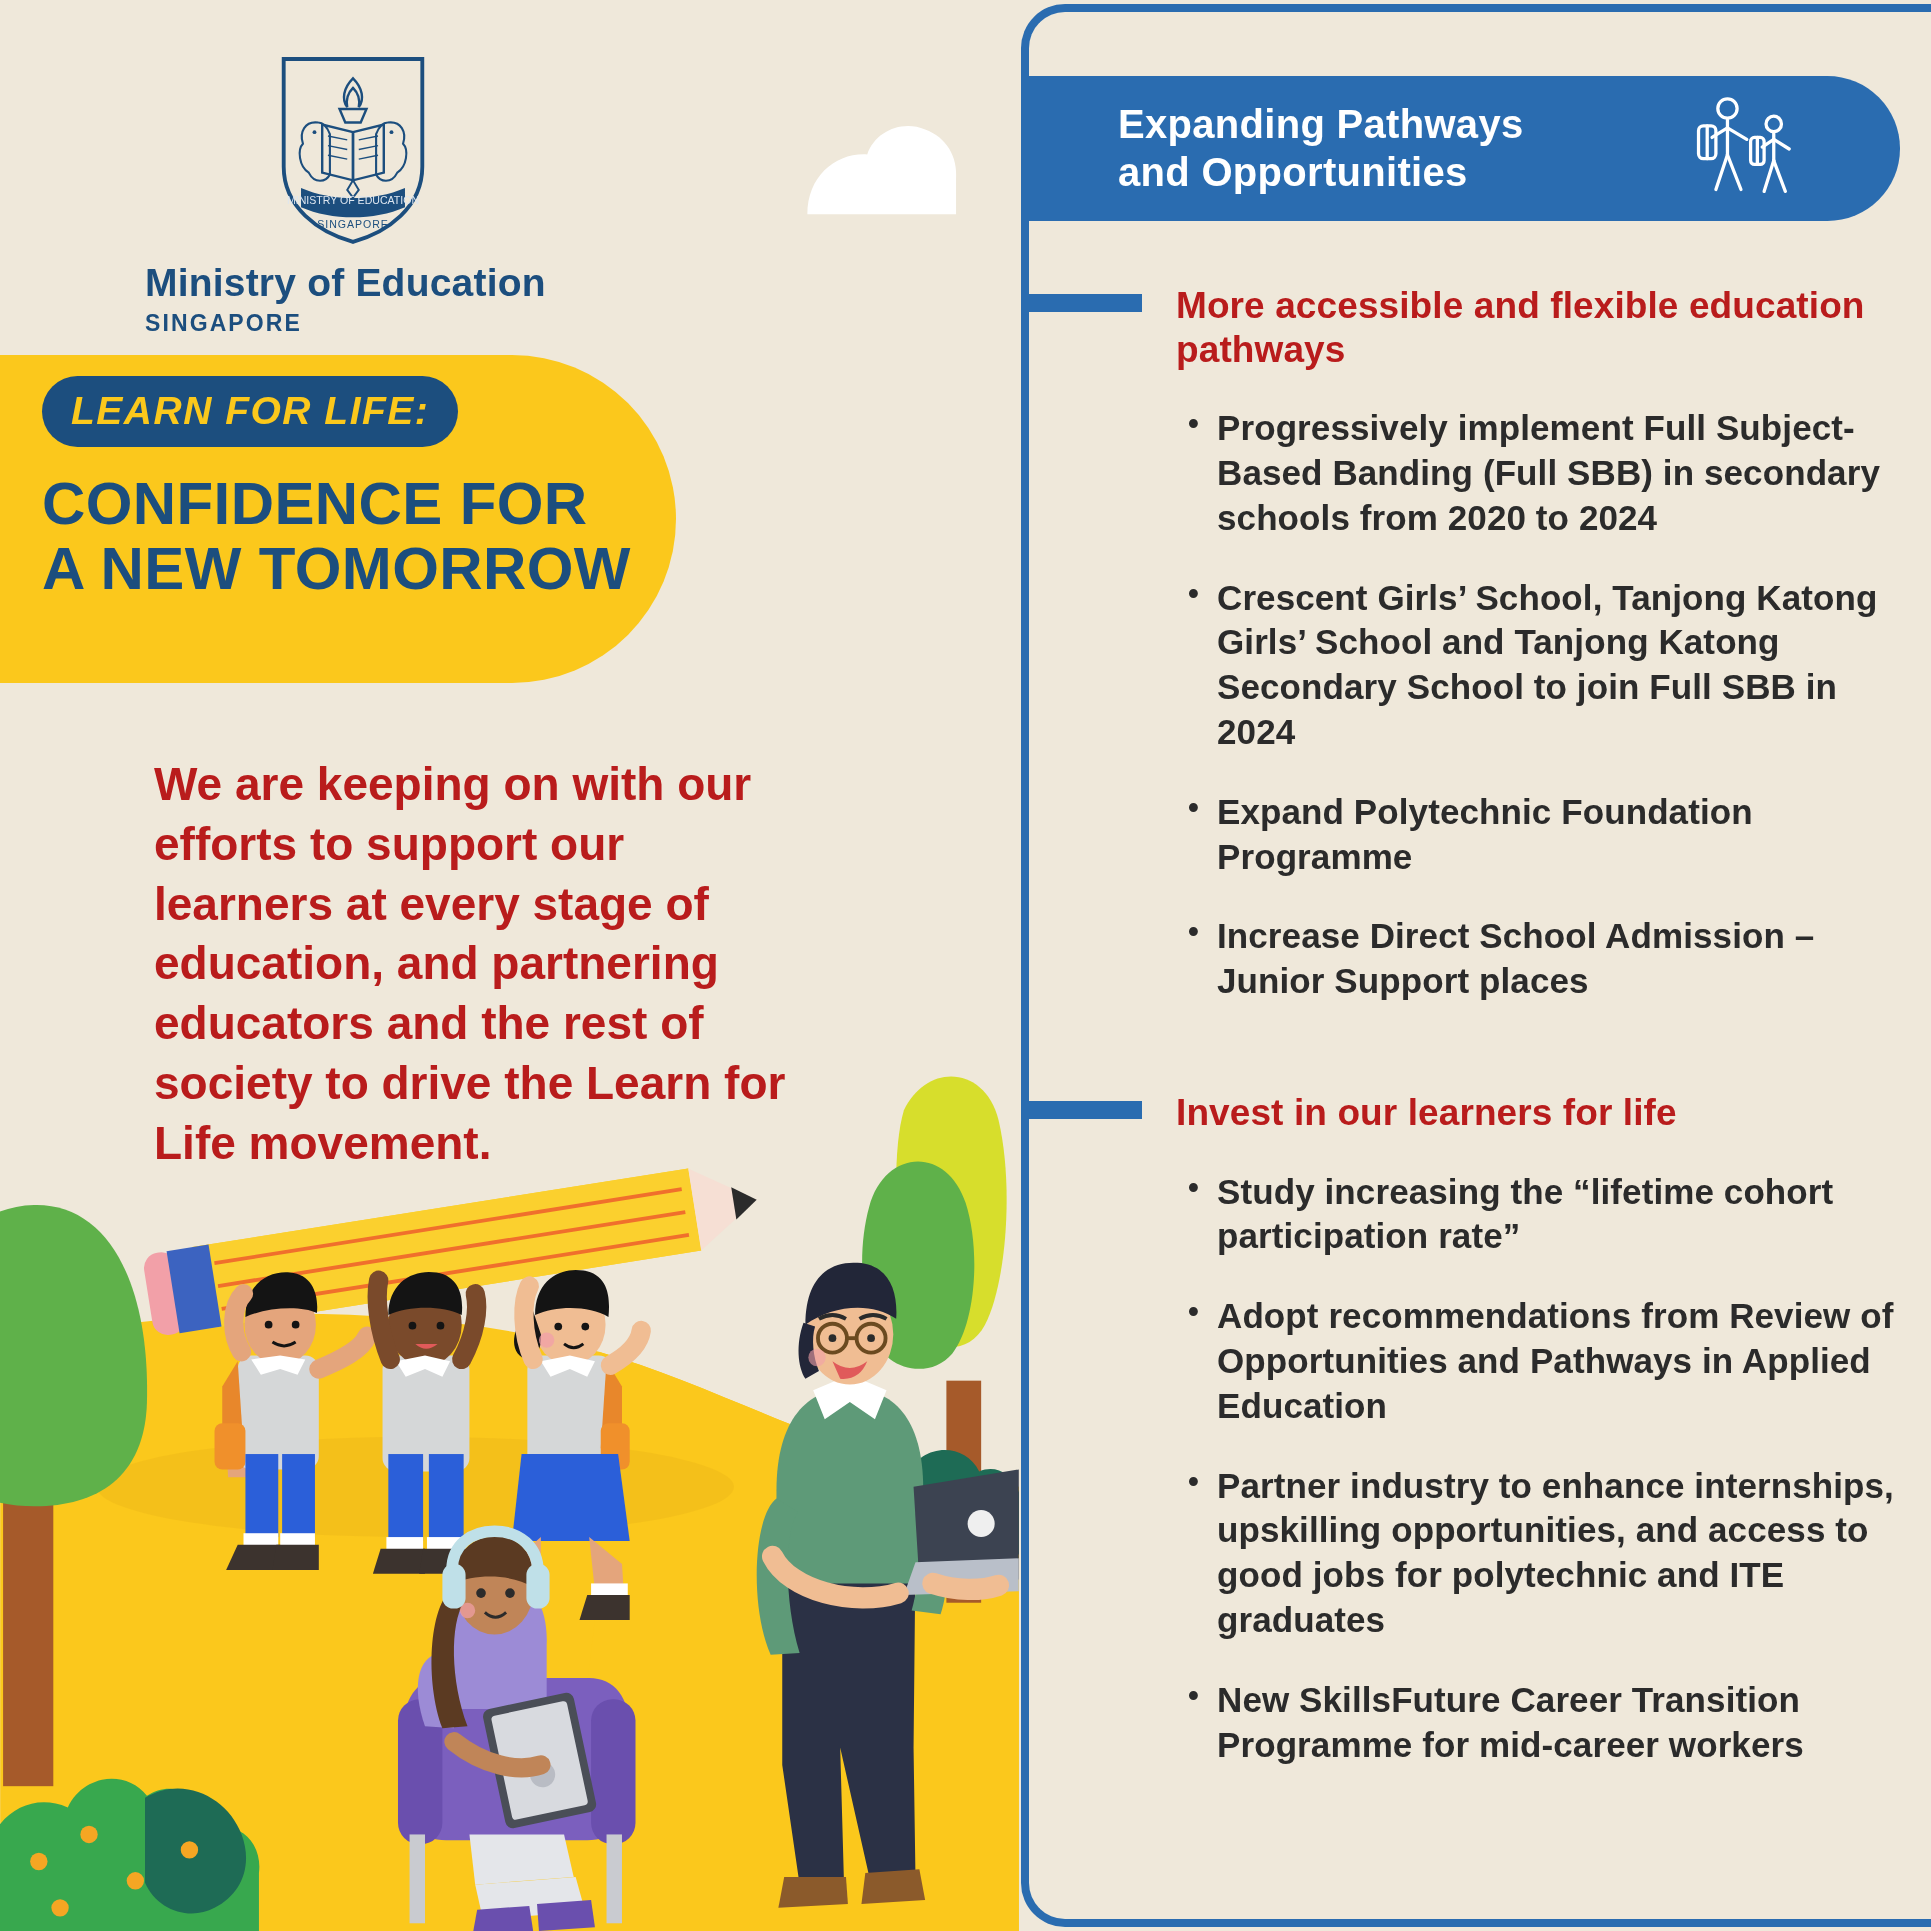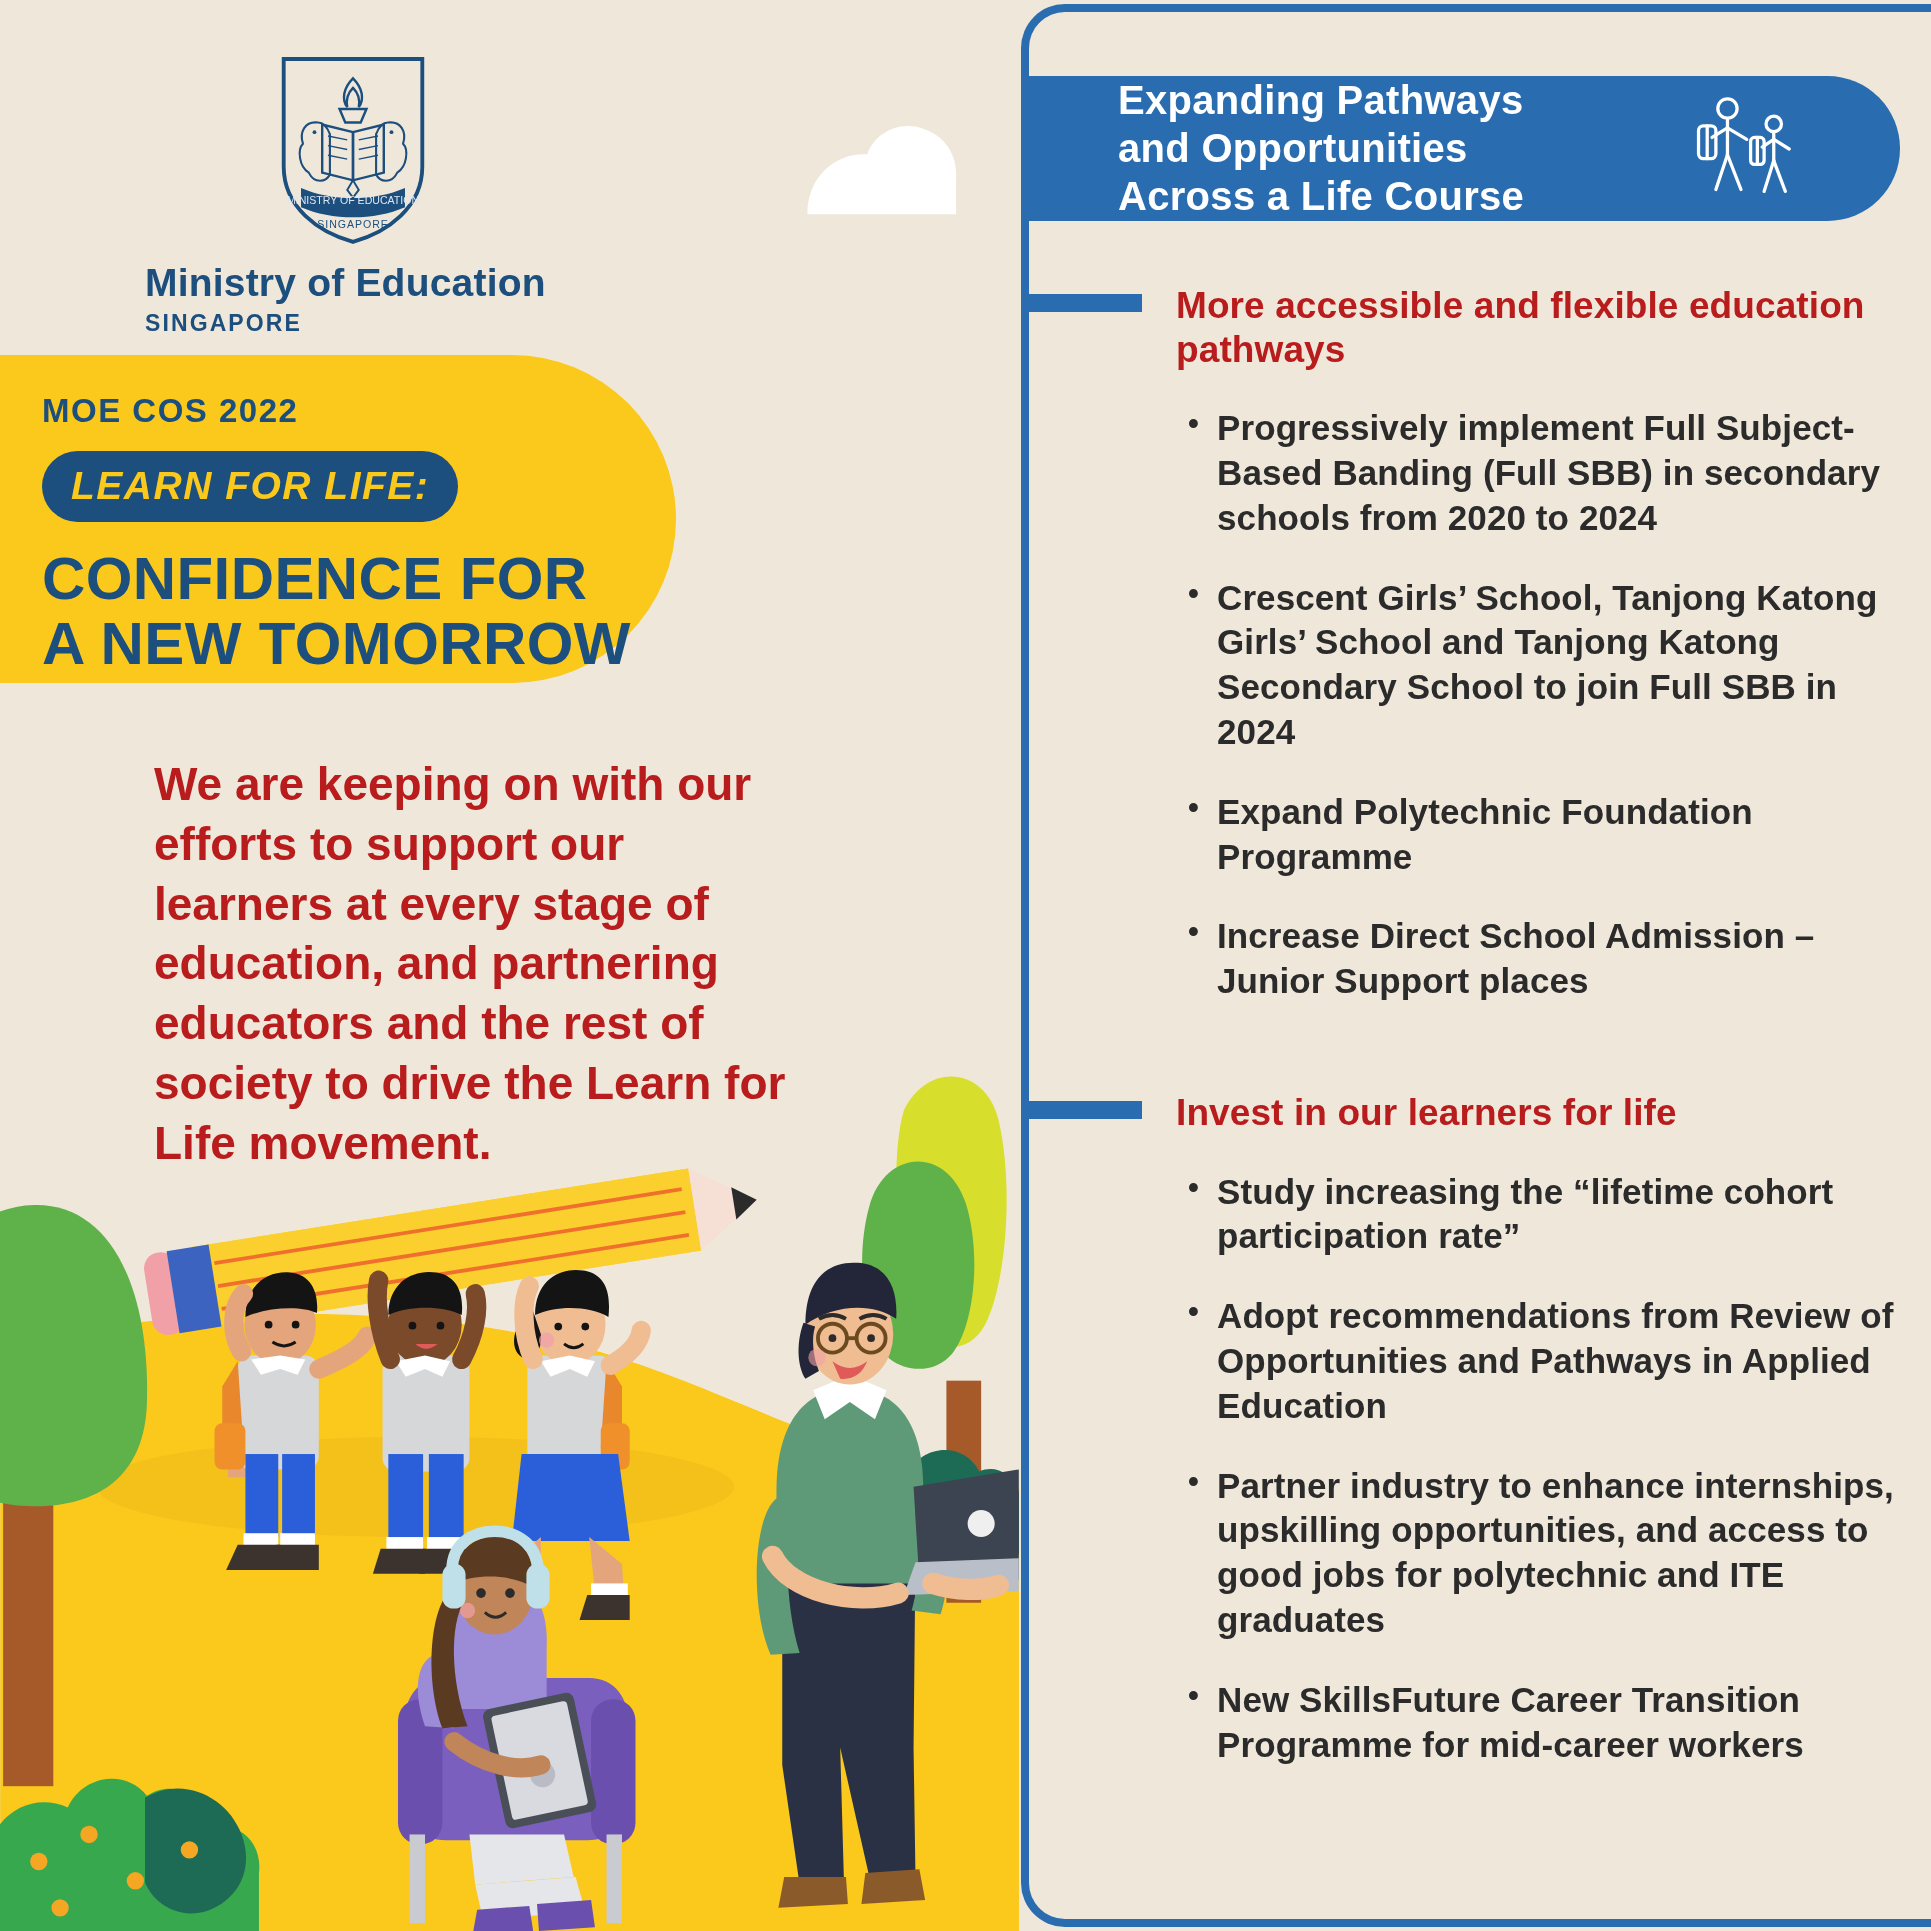--- a/index.html
+++ b/index.html
@@ -296,40 +296,38 @@
         <path d="M26 140 C58 154 102 154 134 140 L134 160 C102 174 58 174 26 160 Z" fill="#1C4E7E"></path>
         <text x="80" y="157" font-size="11" fill="#DDE6F0" text-anchor="middle" font-family="Liberation Sans, sans-serif">MINISTRY OF EDUCATION</text>
         <text x="80" y="182" font-size="11" fill="#1C4E7E" text-anchor="middle" font-family="Liberation Sans, sans-serif" letter-spacing="1">SINGAPORE</text>
       </svg>
       <div class="logo-title">Ministry of Education</div>
       <div class="logo-sub">SINGAPORE</div>
     </div>
 
     <div class="yellow-banner">
       <div class="banner-inner">
-        <div class="kicker">MOE COS 2022</div>
         <div class="pill">LEARN FOR LIFE:</div>
         <div class="headline">
           <div>CONFIDENCE FOR</div>
           <div>A NEW TOMORROW</div>
         </div>
       </div>
     </div>
 
     <div class="body-copy">We are keeping on with our efforts to support our learners at every stage of education, and partnering educators and the rest of society to drive the Learn for Life movement.</div>
   </div>
 
   <div class="card">
     <div class="card-clip">
 
       <div class="hdr-badge">
         <div class="hdr-text">
           <div>Expanding Pathways</div>
           <div>and Opportunities</div>
-          <div>Across a Life Course</div>
         </div>
         <svg class="hdr-icon" viewBox="0 0 130 112">
           <g fill="none" stroke="#FFFFFF" stroke-width="3.4" stroke-linecap="round" stroke-linejoin="round">
             <circle cx="52" cy="14" r="10"></circle>
             <path d="M52 26 L52 62"></path>
             <path d="M52 34 L72 46"></path>
             <path d="M52 34 L36 44"></path>
             <path d="M52 62 L40 98"></path>
             <path d="M52 62 L66 98"></path>
             <rect x="22" y="32" width="18" height="34" rx="5"></rect>

